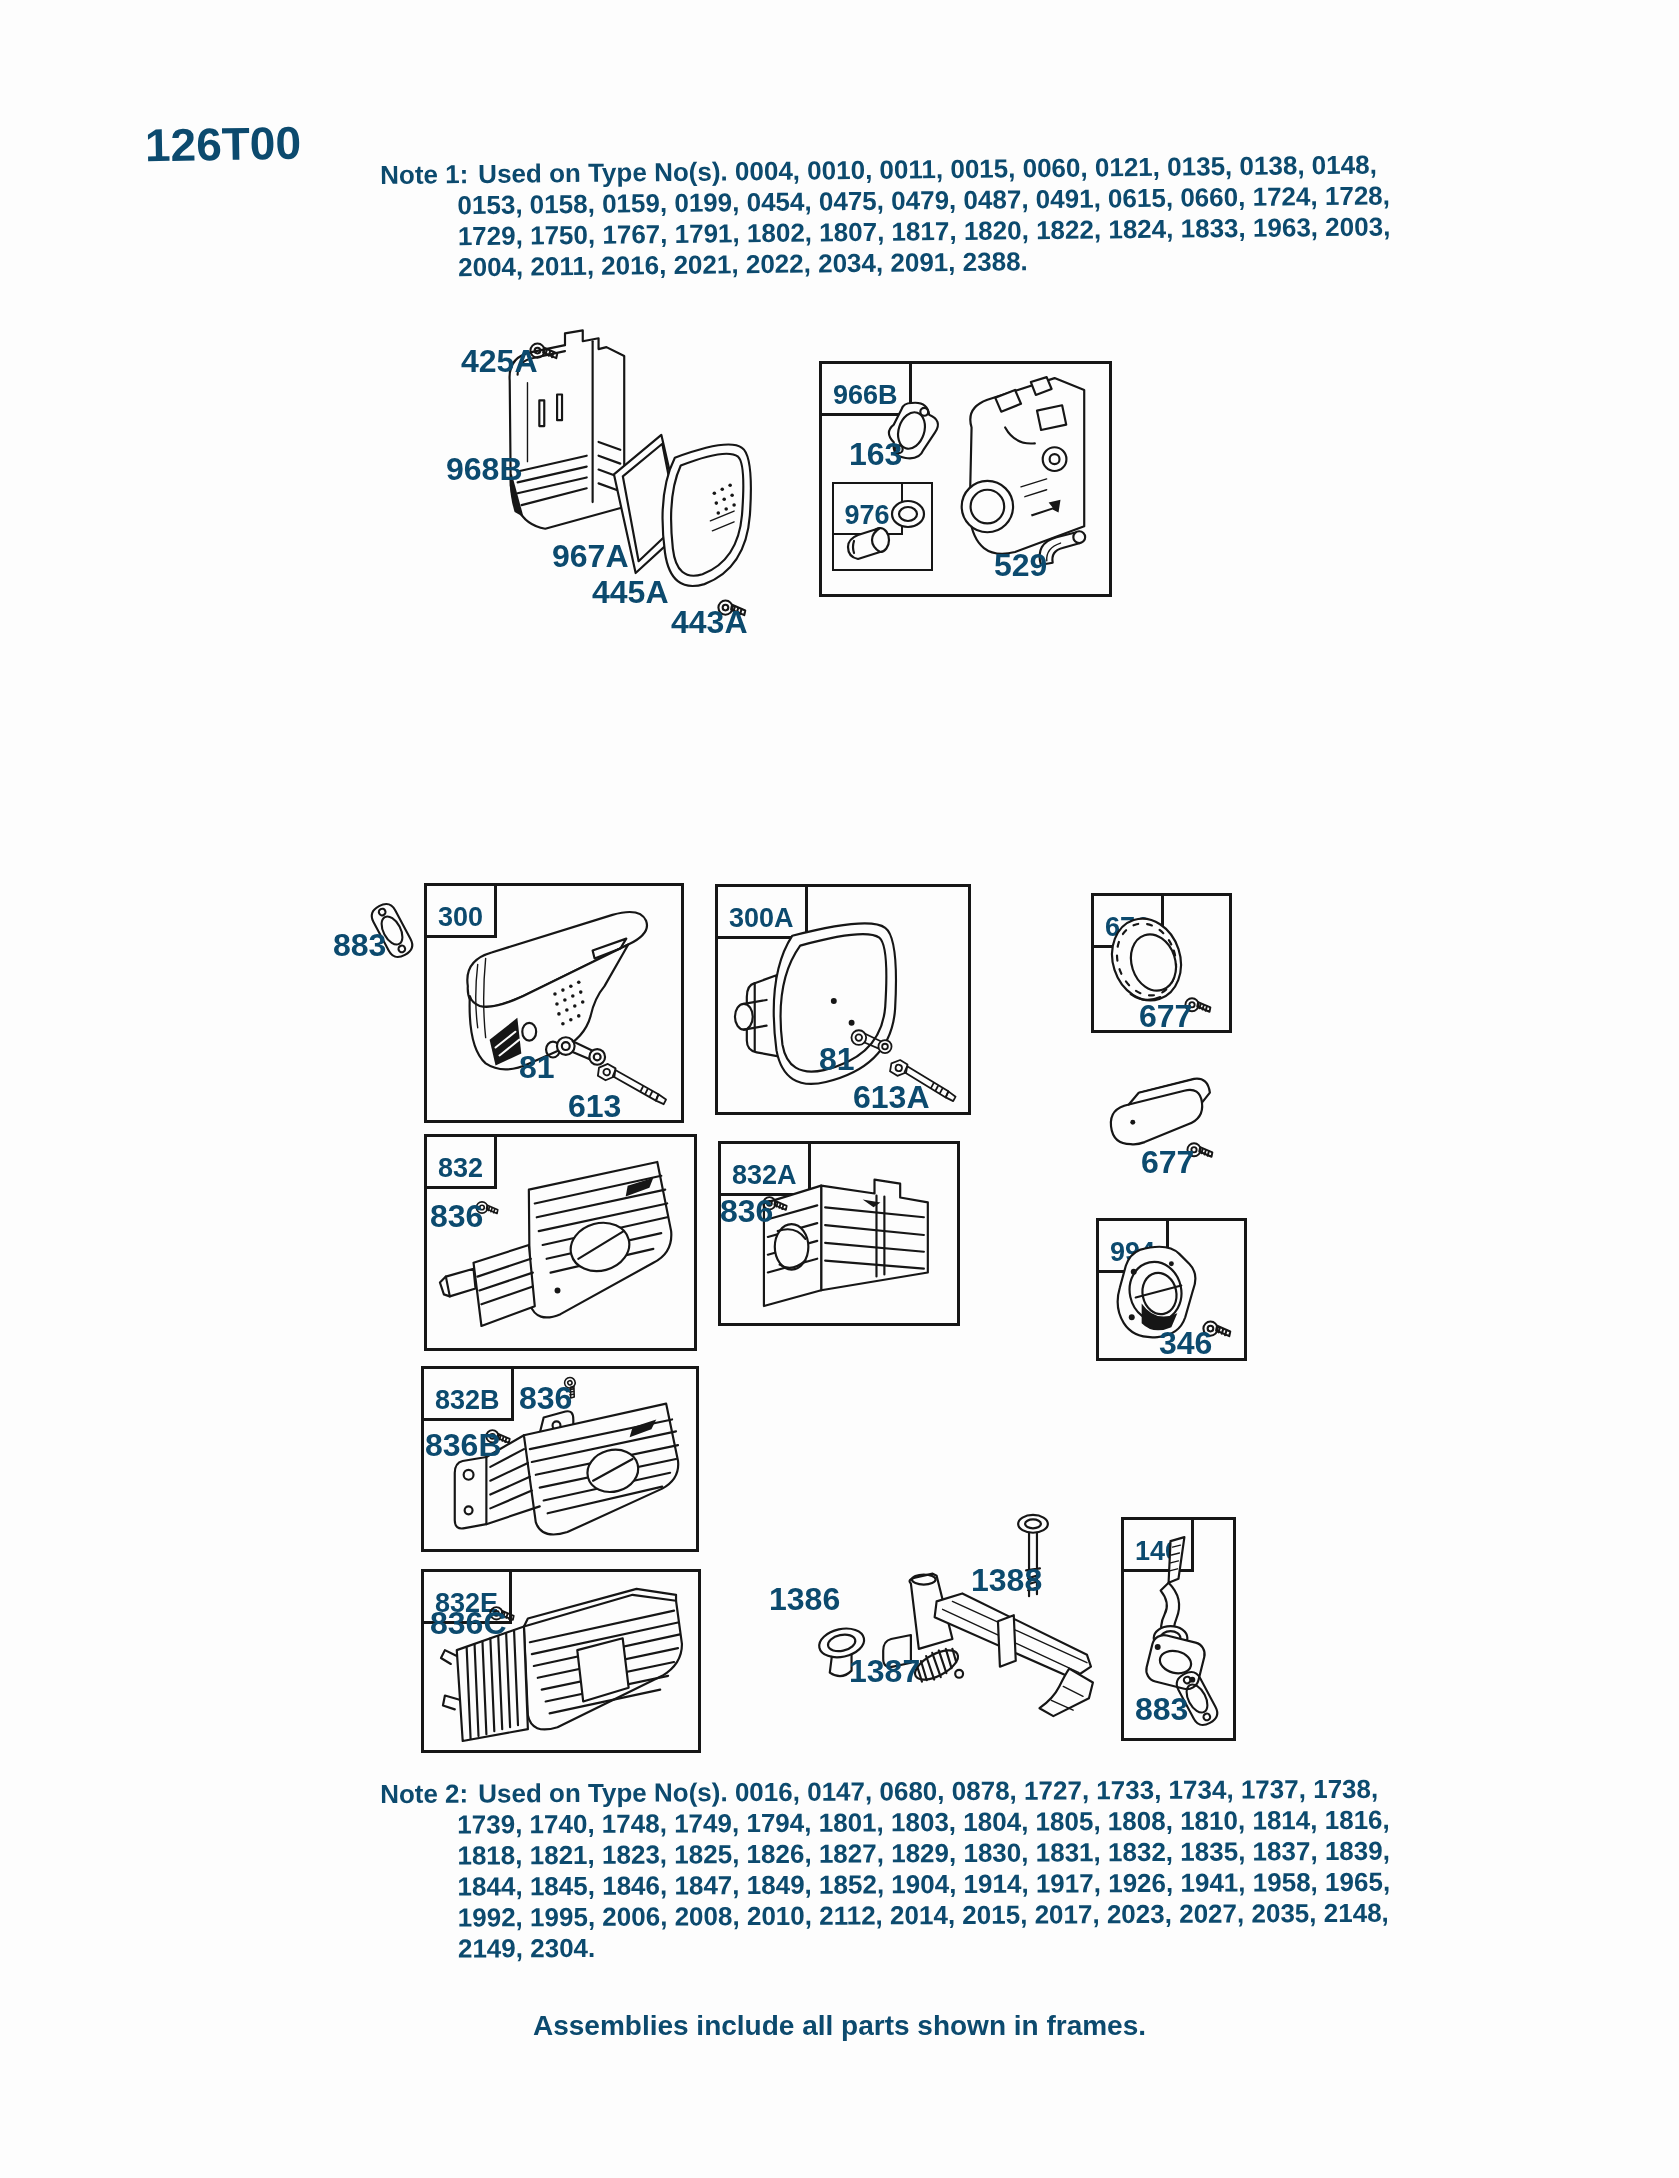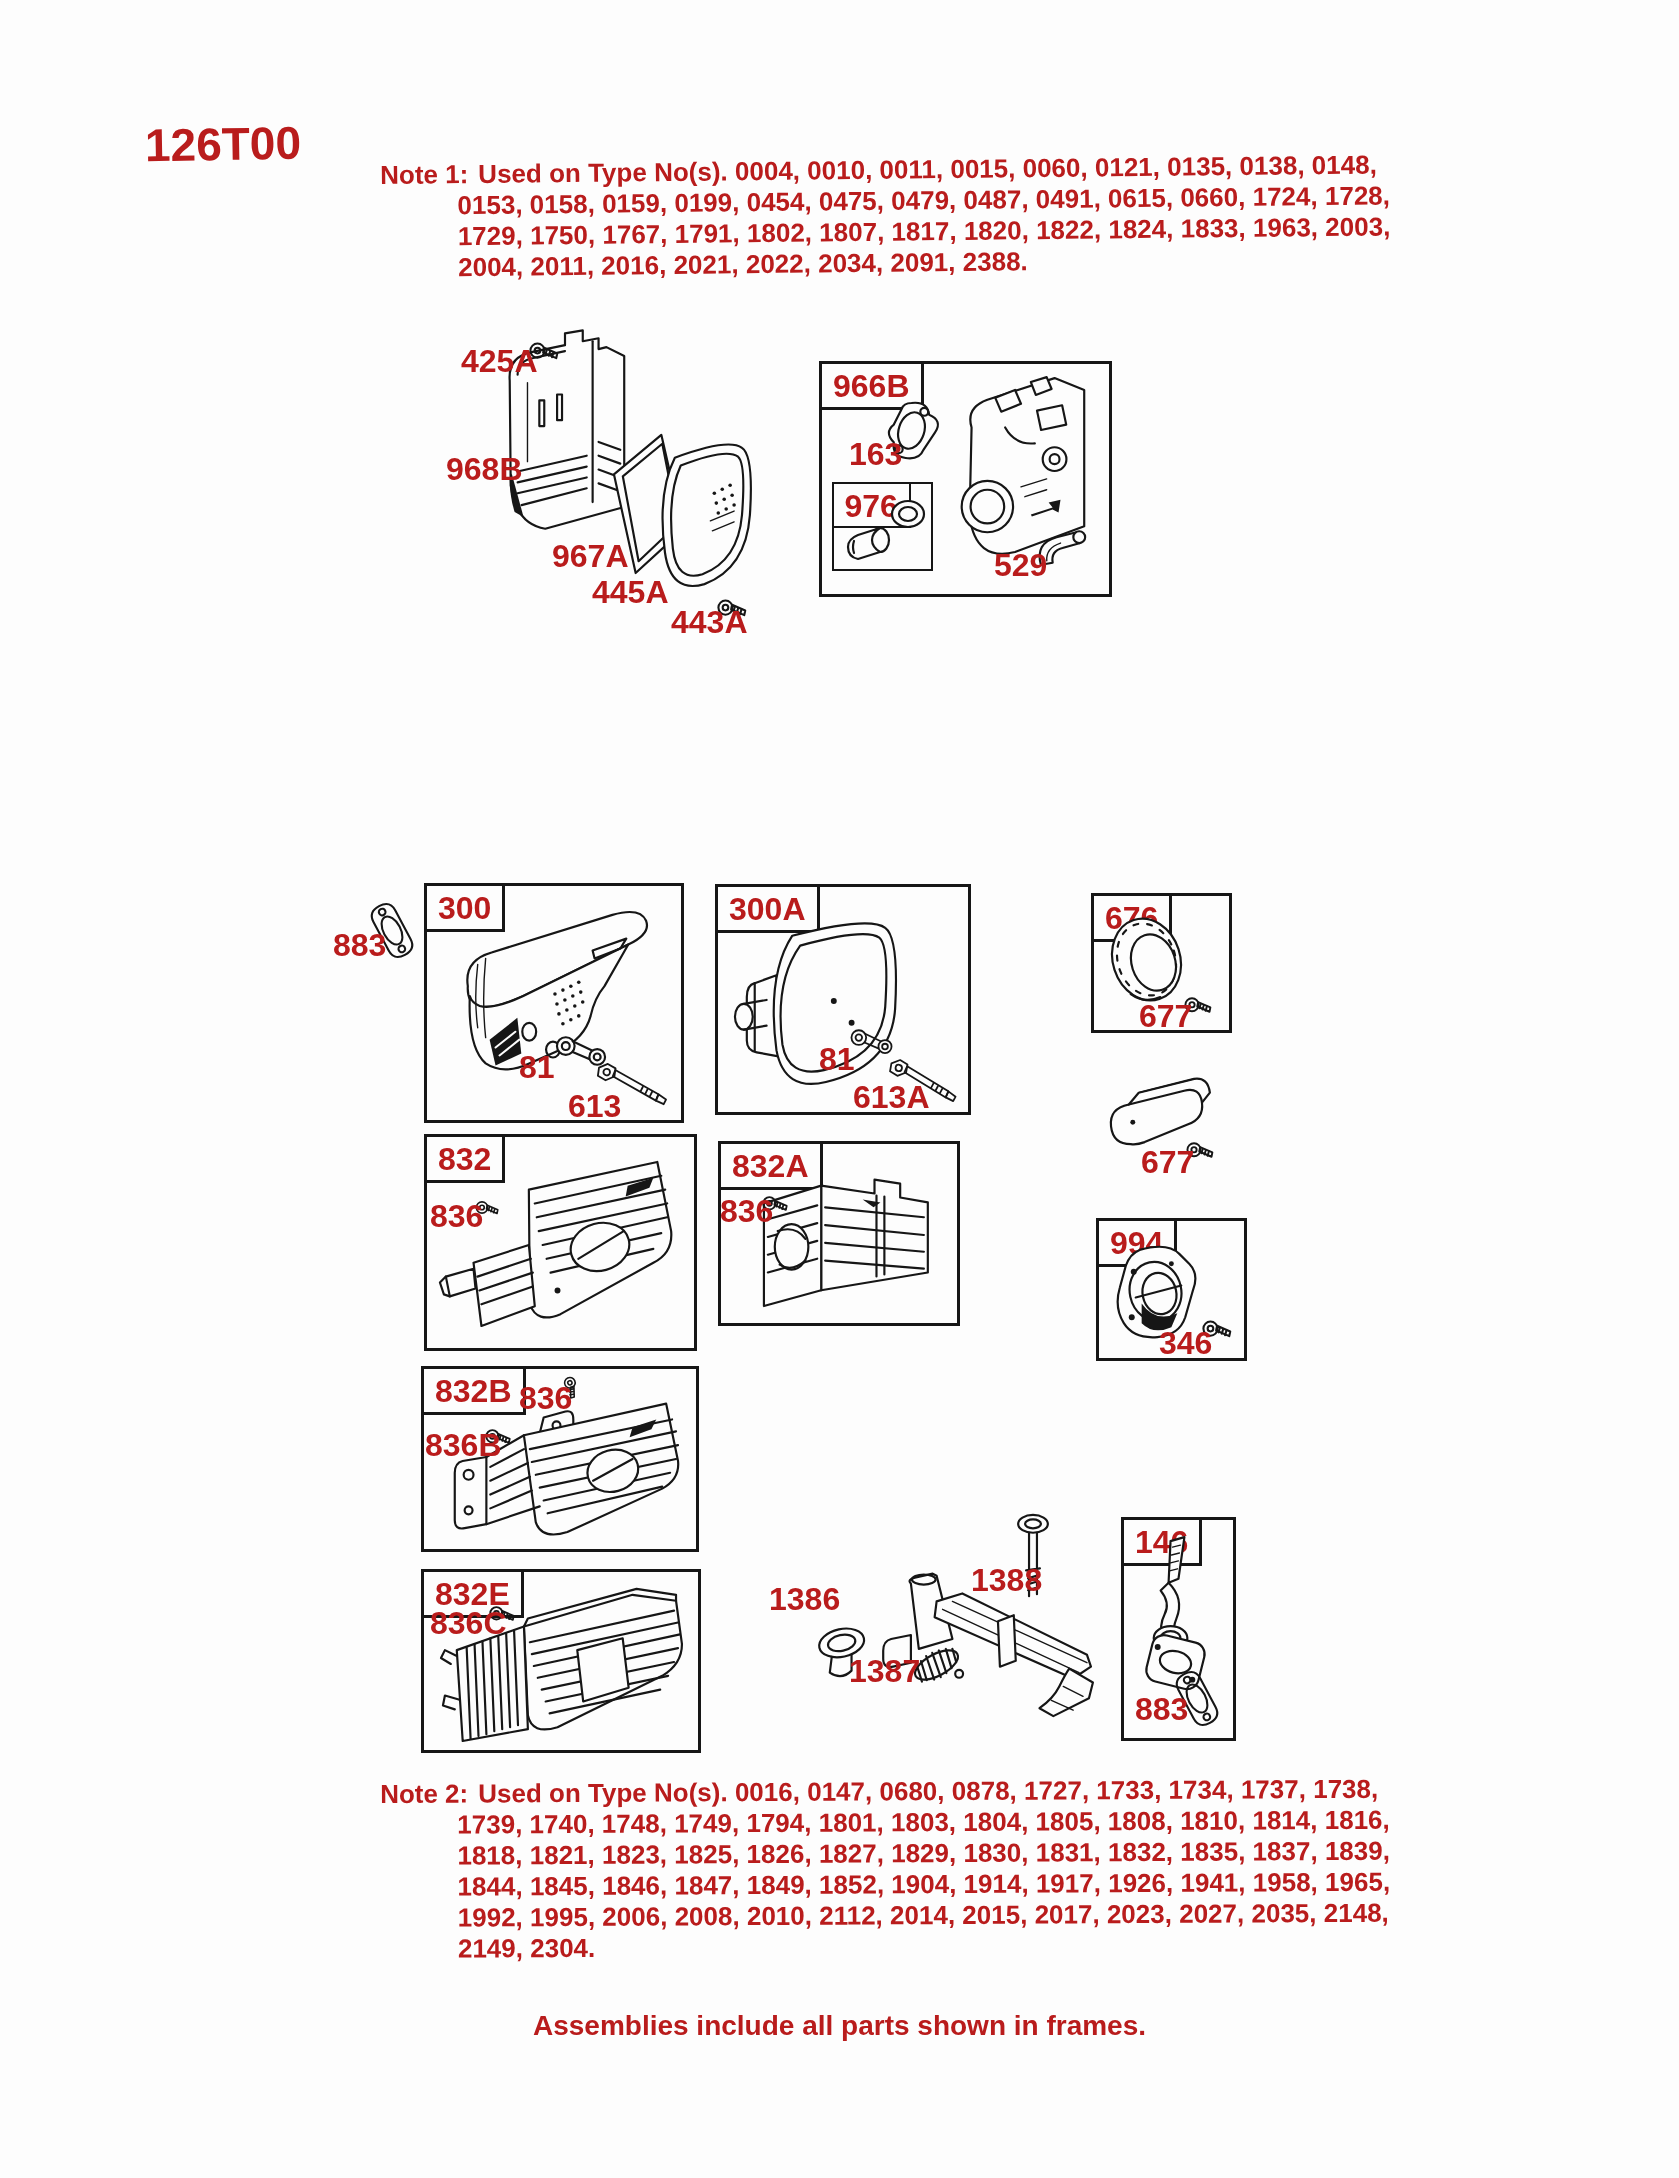--- a/index.html
+++ b/index.html
@@ -1,27 +1,27 @@
 <!DOCTYPE html>
 <html><head>
 <meta charset="utf-8">
 <style>
   html,body{margin:0;padding:0;background:#e8e8e8;}
   #page{position:relative;width:1679px;height:2178px;background:#fdfdfd;overflow:hidden;
-        font-family:"Liberation Sans", sans-serif;color:#b91c1c;}
+        font-family:"Liberation Sans", sans-serif;color:#0c4a6e;}
   .title{position:absolute;left:145px;top:117px;font-size:46px;font-weight:700;
          letter-spacing:0px;transform:rotate(-1deg);}
   .note{position:absolute;font-size:26px;font-weight:600;line-height:31px;white-space:nowrap;}
   .nlabel{margin-right:10px;margin-top:36px;}
   .ind{margin-left:77px;}
   .footer{position:absolute;left:0;top:2010px;width:1679px;text-align:center;
           font-size:28px;font-weight:600;}
   .frame{position:absolute;border:3px solid #161616;}
   .frame .tag{position:absolute;left:-3px;top:-3px;border:3px solid #161616;background:#fdfdfd;
-         padding:4px 11px 2px;font-size:32px;font-weight:700;line-height:1.15;white-space:nowrap;}
+         padding:16px 11px 2px;font-size:27px;font-weight:700;line-height:1.15;white-space:nowrap;}
   .plabel{position:absolute;font-size:32px;font-weight:700;white-space:nowrap;}
   svg.draw{position:absolute;overflow:visible;}
   svg.draw *{stroke:#161616;stroke-width:2.2;fill:none;stroke-linecap:round;stroke-linejoin:round;}
   svg.draw .wf{fill:#fdfdfd;}
   svg.draw .df{fill:#161616;stroke:none;}
   svg.draw .thin{stroke-width:1.4;}
 </style>
 </head>
 <body>
 

